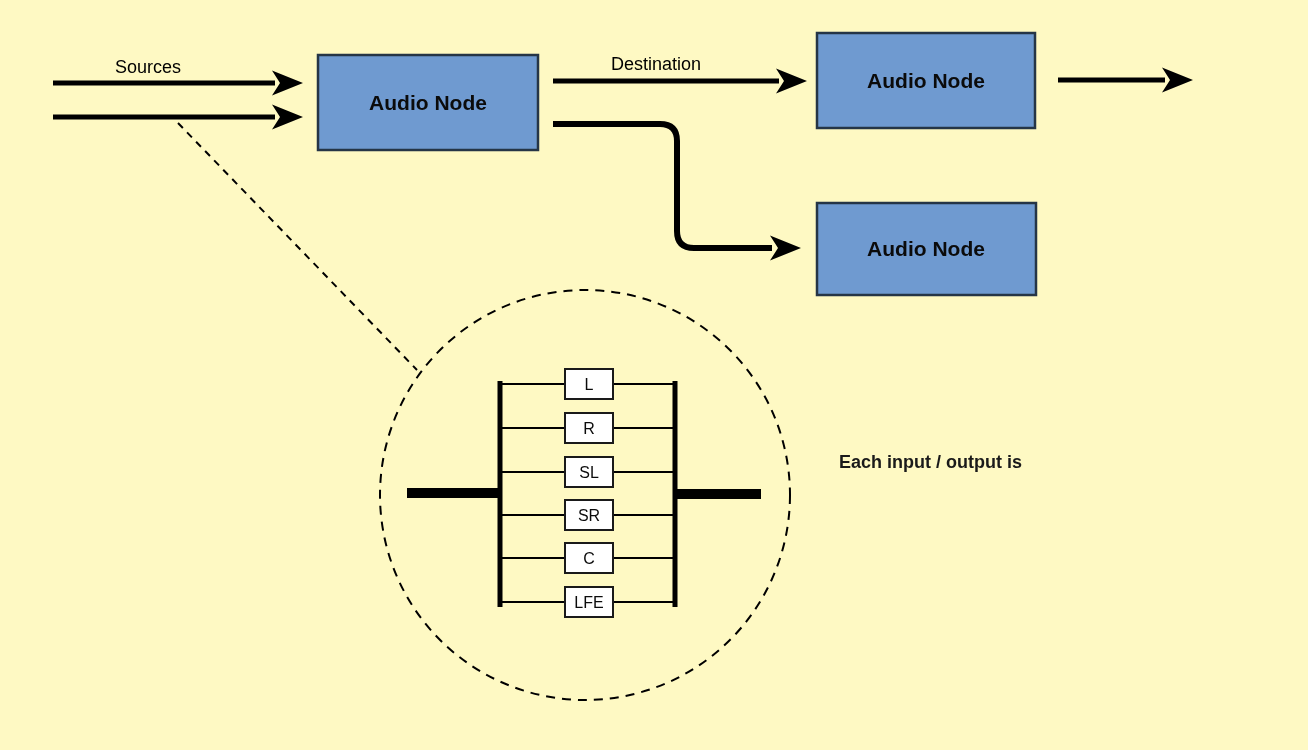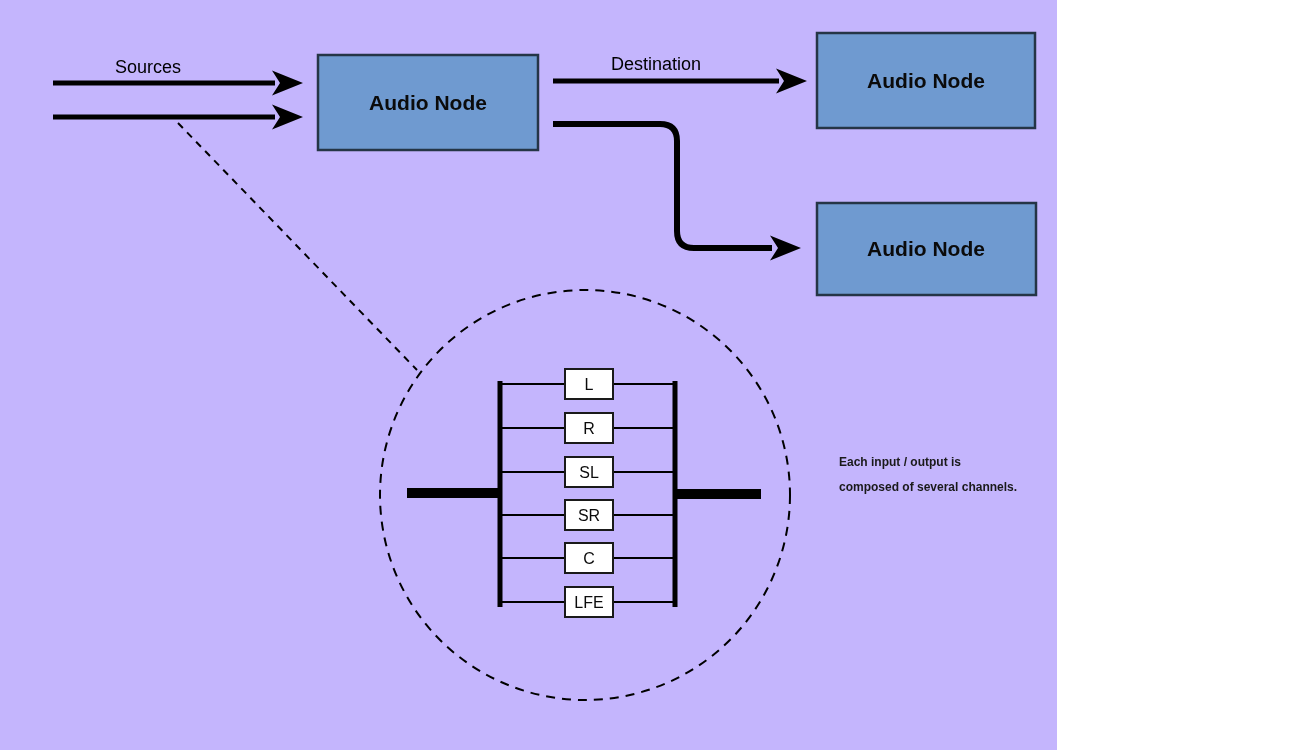--- a/index.html
+++ b/index.html
@@ -3,23 +3,23 @@
 <meta charset="utf-8">
 <style>
   html, body {
     margin: 0;
     padding: 0;
     background: #ffffff;
     font-family: "Liberation Sans", sans-serif;
   }
   #canvas {
     position: relative;
-    width: 1057px;
+    width: 1308px;
     height: 750px;
-    background: #c4b5fd;
+    background: #fef9c3;
     overflow: hidden;
   }
   svg { position: absolute; left: 0; top: 0; }
 
   .flow-line   { stroke: #000000; stroke-width: 5; fill: none; }
   .elbow-line  { stroke: #000000; stroke-width: 6; fill: none; }
   .arrow-head  { fill: #000000; stroke: none; }
   .node-rect   { stroke: #253546; stroke-width: 2.5; }
   .node-label  { font: bold 21px "Liberation Sans", sans-serif; fill: #0b0b0b; text-anchor: middle; }
   .edge-label  { font: 18px "Liberation Sans", sans-serif; fill: #000000; text-anchor: middle; }
@@ -28,21 +28,21 @@
   .bus-thick   { stroke: #000000; stroke-width: 10; fill: none; }
   .bus-bar     { stroke: #000000; stroke-width: 5; fill: none; }
   .chan-line   { stroke: #000000; stroke-width: 2; fill: none; }
   .chan-rect   { fill: #ffffff; stroke: #1a1a1a; stroke-width: 2; }
   .chan-label  { font: 16px "Liberation Sans", sans-serif; fill: #0b0b0b; text-anchor: middle; }
 
   .caption {
     position: absolute;
     left: 839px;
     top: 450px;
-    font-size: 12px;
+    font-size: 18px;
     font-weight: bold;
     line-height: 25px;
     color: #1a1a1a;
     white-space: nowrap;
   }
 </style>
 </head>
 <body>
 
 <div id="canvas">
@@ -127,15 +127,14 @@
       <g>
         <line class="chan-line" x1="500" y1="602" x2="675" y2="602"></line>
         <rect class="chan-rect" x="565" y="587" width="48" height="30"></rect>
         <text class="chan-label" x="589" y="608">LFE</text>
       </g>
     </g>
   </svg>
 
   <div class="caption">
     <div>Each input / output is</div>
-    <div>composed of several channels.</div>
   </div>
 </div>
 
 </body></html>

